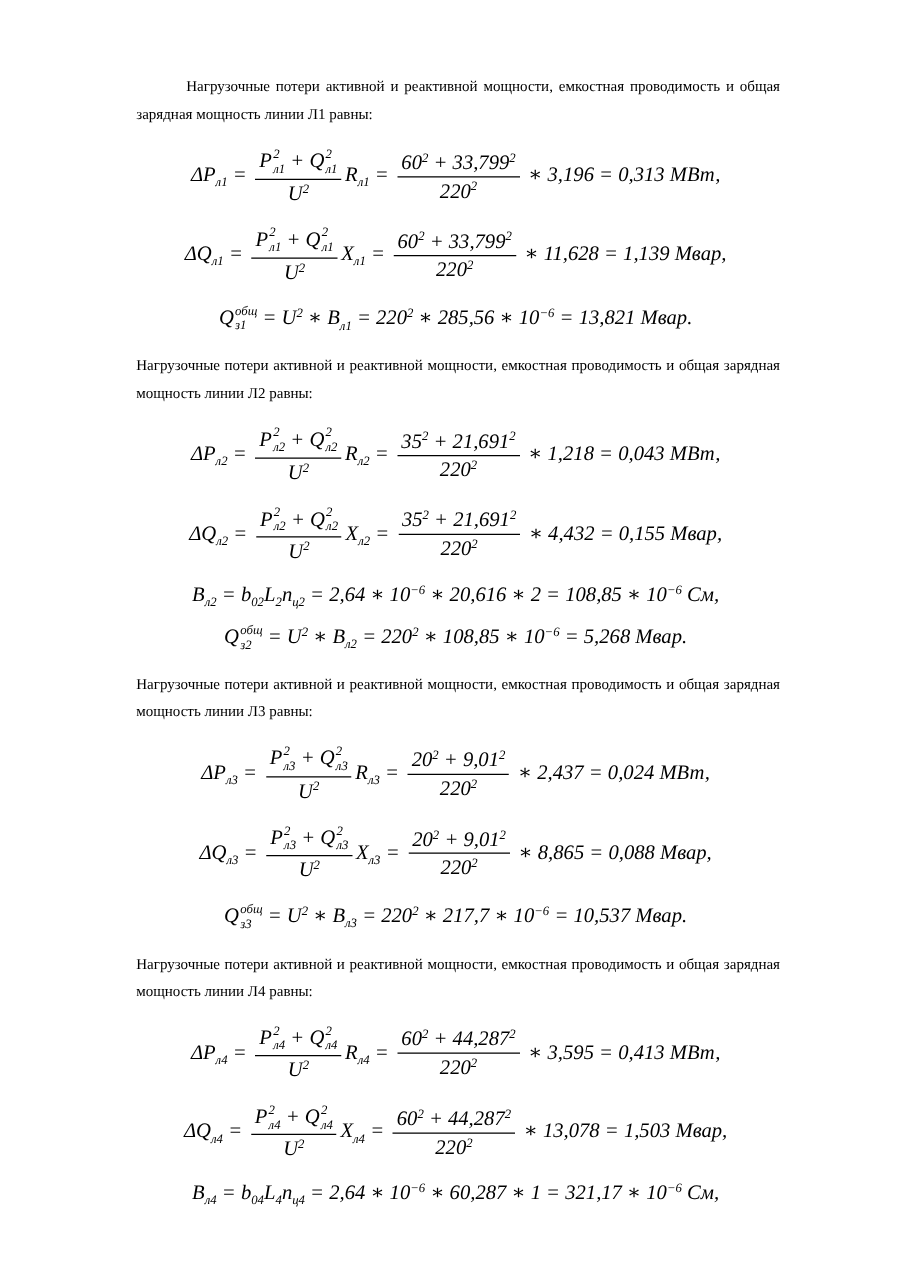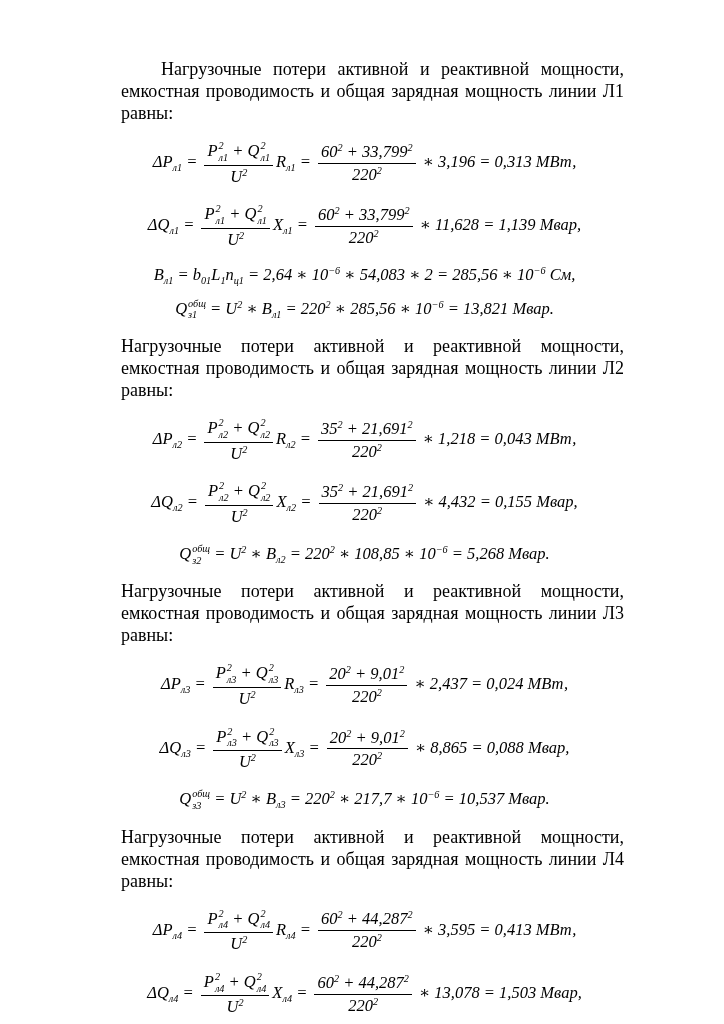--- a/index.html
+++ b/index.html
@@ -6,22 +6,22 @@
   .page {
     width: 724px;
     min-height: 1024px;
     box-sizing: border-box;
     padding: 58px 100px 20px 105px;
     background: #ffffff;
     color: #000000;
     font-family: "Liberation Serif", "DejaVu Serif", serif;
   }
   .intro {
-    margin: 14px 0 4px 16px;
-    font-size: 18px;
+    margin: 14px 0 4px 4px;
+    font-size: 12px;
     line-height: 22px;
     text-align: justify;
   }
   .sect:first-child .intro { margin-top: 0; }
   .indent { text-indent: 40px; }
   .formula {
     text-align: center;
     font-style: italic;
     font-size: 16.5px;
     line-height: 1.15;
@@ -52,28 +52,28 @@
 </style>
 </head>
 <body>
 
 <div class="page">
 
   <section class="sect">
     <p class="intro indent">Нагрузочные потери активной и реактивной мощности, емкостная проводимость и общая зарядная мощность линии Л1 равны:</p>
     <div class="formula tall">ΔP<sub><span>л1</span></sub> = <span class="frac"><span class="fnum">P<span class="supsub"><span class="ssup">2</span><span class="ssub">л1</span></span> + Q<span class="supsub"><span class="ssup">2</span><span class="ssub">л1</span></span></span><span class="fden">U<sup><span>2</span></sup></span></span>R<sub><span>л1</span></sub> = <span class="frac"><span class="fnum">60<sup><span>2</span></sup> + 33,799<sup><span>2</span></sup></span><span class="fden">220<sup><span>2</span></sup></span></span> ∗ 3,196 = 0,313 МВт,</div>
     <div class="formula tall">ΔQ<sub><span>л1</span></sub> = <span class="frac"><span class="fnum">P<span class="supsub"><span class="ssup">2</span><span class="ssub">л1</span></span> + Q<span class="supsub"><span class="ssup">2</span><span class="ssub">л1</span></span></span><span class="fden">U<sup><span>2</span></sup></span></span>X<sub><span>л1</span></sub> = <span class="frac"><span class="fnum">60<sup><span>2</span></sup> + 33,799<sup><span>2</span></sup></span><span class="fden">220<sup><span>2</span></sup></span></span> ∗ 11,628 = 1,139 Мвар,</div>
-    <div class="formula">B<sub><span>л1</span></sub> = b<sub><span>01</span></sub>L<sub><span>1</span></sub>n<sub><span>ц1</span></sub> = 2,64 ∗ 10<sup><span>−6</span></sup> ∗ 54,083 ∗ 2 = 285,56 ∗ 10<sup><span>−6</span></sup> См,</div>
     <div class="formula">Q<span class="supsub"><span class="ssup">общ</span><span class="ssub">з1</span></span> = U<sup><span>2</span></sup> ∗ B<sub><span>л1</span></sub> = 220<sup><span>2</span></sup> ∗ 285,56 ∗ 10<sup><span>−6</span></sup> = 13,821 Мвар.</div>
   </section>
 
   <section class="sect">
     <p class="intro">Нагрузочные потери активной и реактивной мощности, емкостная проводимость и общая зарядная мощность линии Л2 равны:</p>
     <div class="formula tall">ΔP<sub><span>л2</span></sub> = <span class="frac"><span class="fnum">P<span class="supsub"><span class="ssup">2</span><span class="ssub">л2</span></span> + Q<span class="supsub"><span class="ssup">2</span><span class="ssub">л2</span></span></span><span class="fden">U<sup><span>2</span></sup></span></span>R<sub><span>л2</span></sub> = <span class="frac"><span class="fnum">35<sup><span>2</span></sup> + 21,691<sup><span>2</span></sup></span><span class="fden">220<sup><span>2</span></sup></span></span> ∗ 1,218 = 0,043 МВт,</div>
     <div class="formula tall">ΔQ<sub><span>л2</span></sub> = <span class="frac"><span class="fnum">P<span class="supsub"><span class="ssup">2</span><span class="ssub">л2</span></span> + Q<span class="supsub"><span class="ssup">2</span><span class="ssub">л2</span></span></span><span class="fden">U<sup><span>2</span></sup></span></span>X<sub><span>л2</span></sub> = <span class="frac"><span class="fnum">35<sup><span>2</span></sup> + 21,691<sup><span>2</span></sup></span><span class="fden">220<sup><span>2</span></sup></span></span> ∗ 4,432 = 0,155 Мвар,</div>
+    <div class="formula">B<sub><span>л2</span></sub> = b<sub><span>02</span></sub>L<sub><span>2</span></sub>n<sub><span>ц2</span></sub> = 2,64 ∗ 10<sup><span>−6</span></sup> ∗ 20,616 ∗ 2 = 108,85 ∗ 10<sup><span>−6</span></sup> См,</div>
     <div class="formula">Q<span class="supsub"><span class="ssup">общ</span><span class="ssub">з2</span></span> = U<sup><span>2</span></sup> ∗ B<sub><span>л2</span></sub> = 220<sup><span>2</span></sup> ∗ 108,85 ∗ 10<sup><span>−6</span></sup> = 5,268 Мвар.</div>
   </section>
 
   <section class="sect">
     <p class="intro">Нагрузочные потери активной и реактивной мощности, емкостная проводимость и общая зарядная мощность линии Л3 равны:</p>
     <div class="formula tall">ΔP<sub><span>л3</span></sub> = <span class="frac"><span class="fnum">P<span class="supsub"><span class="ssup">2</span><span class="ssub">л3</span></span> + Q<span class="supsub"><span class="ssup">2</span><span class="ssub">л3</span></span></span><span class="fden">U<sup><span>2</span></sup></span></span>R<sub><span>л3</span></sub> = <span class="frac"><span class="fnum">20<sup><span>2</span></sup> + 9,01<sup><span>2</span></sup></span><span class="fden">220<sup><span>2</span></sup></span></span> ∗ 2,437 = 0,024 МВт,</div>
     <div class="formula tall">ΔQ<sub><span>л3</span></sub> = <span class="frac"><span class="fnum">P<span class="supsub"><span class="ssup">2</span><span class="ssub">л3</span></span> + Q<span class="supsub"><span class="ssup">2</span><span class="ssub">л3</span></span></span><span class="fden">U<sup><span>2</span></sup></span></span>X<sub><span>л3</span></sub> = <span class="frac"><span class="fnum">20<sup><span>2</span></sup> + 9,01<sup><span>2</span></sup></span><span class="fden">220<sup><span>2</span></sup></span></span> ∗ 8,865 = 0,088 Мвар,</div>
     <div class="formula">Q<span class="supsub"><span class="ssup">общ</span><span class="ssub">з3</span></span> = U<sup><span>2</span></sup> ∗ B<sub><span>л3</span></sub> = 220<sup><span>2</span></sup> ∗ 217,7 ∗ 10<sup><span>−6</span></sup> = 10,537 Мвар.</div>
   </section>
 

